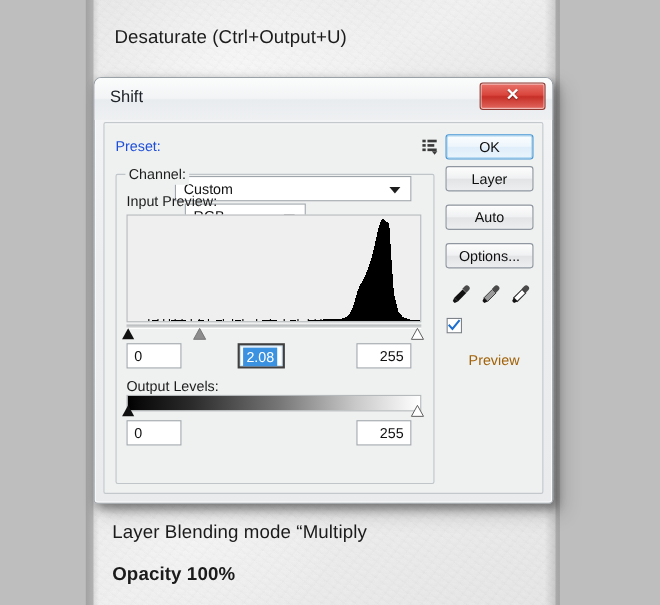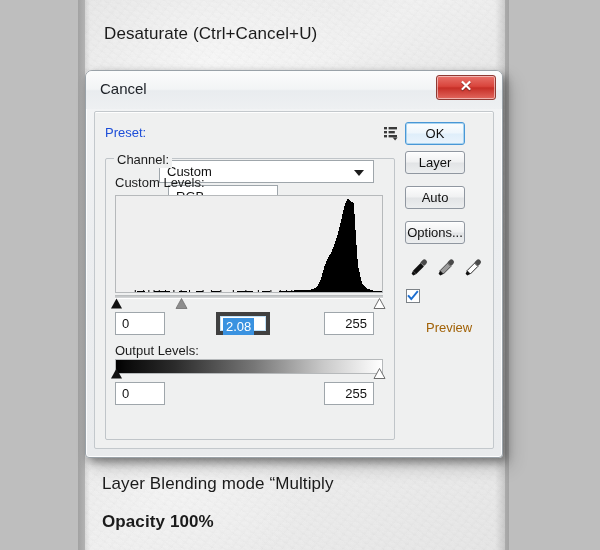--- a/index.html
+++ b/index.html
@@ -239,22 +239,22 @@
     background: #ffffff;
     border: 1px solid #9fa6ab;
     box-sizing: border-box;
     font-size: 13px;
     color: #111;
     padding: 3px 6px;
     height: 23px;
   }
   #in-black-field { left: 9px;   top: 153px; width: 50px; }
   #in-gamma-field {
-    left: 110px; top: 153px; width: 54px;
-    border: 4px solid #404040;
+    left: 110px; top: 153px; width: 43px;
+    border: 2px solid #404040;
     box-shadow: 0 0 0 1px #bfe0f7 inset;
     padding: 3px 3px;
   }
   #in-gamma-field .sel {
     background: #3a92e0;
     color: #ffffff;
     padding: 1px 3px;
   }
   #in-white-field { left: 218px; top: 153px; width: 50px; text-align: right; }
   #out-black-field{ left: 9px;   top: 223px; width: 50px; }
@@ -266,21 +266,21 @@
     left: 9px; top: 200px;
     width: 268px; height: 15px;
     background: linear-gradient(to right, #000000 0%, #0a0a0a 4%, #2b2b2b 22%, #777777 52%, #c9c9c9 78%, #ffffff 100%);
     border: 1px solid #b6b9bb;
     box-sizing: border-box;
   }
 
   
   .btn {
     position: absolute;
-    width: 60px; height: 23px;
+    width: 80px; height: 23px;
     border: 1px solid #9097a0;
     border-radius: 3px;
     background: linear-gradient(to bottom, #fdfdfd 0%, #f0f1f2 47%, #e2e4e6 53%, #eceeef 100%);
     box-shadow: 0 1px 0 rgba(255,255,255,.9) inset;
     font-size: 13px;
     color: #101010;
     text-align: center;
     line-height: 22px;
     cursor: pointer;
     box-sizing: border-box;
@@ -334,28 +334,28 @@
 </style>
 </head>
 <body>
 
 <div id="backdrop">
   <div id="paper"></div>
   <div class="edge-shade-l"></div>
   <div class="edge-shade-r"></div>
 </div>
 
-<div class="caption" id="cap-top">Desaturate (Ctrl+Cancel+U)</div>
+<div class="caption" id="cap-top">Desaturate (Ctrl+Output+U)</div>
 <div class="caption" id="cap-blend">Layer Blending mode “Multiply</div>
 <div class="caption" id="cap-opacity">Opacity 100%</div>
 
 <div id="levels-dialog">
 
   <div class="titlebar">
-    <div class="title-text">Cancel</div>
+    <div class="title-text">Shift</div>
     <div class="close-btn">
       <div class="x-glyph">✕</div>
     </div>
   </div>
 
   <div class="dialog-body">
 
     <div class="preset-row">
       <div class="preset-label">Preset:</div>
 
@@ -380,21 +380,21 @@
     <div class="groupbox">
       <div class="group-gap">
         <span class="channel-label">Channel:</span>
       </div>
 
       <div class="combo" id="channel-combo">
         <div class="combo-text">RGB</div>
         <div class="arrow"></div>
       </div>
 
-      <div class="section-label" id="input-levels-label">Custom Levels:</div>
+      <div class="section-label" id="input-levels-label">Input Preview:</div>
 
       <div class="histogram">
         <svg id="histogram-svg" width="266" height="96" viewBox="0 0 266 96">
             <path d="M 0.00 96 L 0.00 96.00 L 8.35 96.00 L 16.69 96.00 L 25.04 95.07 L 33.38 96.00 L 41.73 95.07 L 50.07 95.07 L 58.42 96.00 L 66.76 95.07 L 75.11 96.00 L 83.45 95.07 L 91.80 96.00 L 100.14 95.07 L 108.49 96.00 L 116.83 96.00 L 125.18 95.07 L 133.52 95.07 L 141.87 96.00 L 150.21 95.07 L 158.56 96.00 L 166.90 95.07 L 175.25 95.07 L 179.42 94.14 L 183.59 94.14 L 187.76 94.14 L 191.94 94.14 L 196.11 93.21 L 200.28 91.35 L 202.37 88.56 L 204.45 83.91 L 206.54 77.40 L 208.63 69.96 L 210.71 64.38 L 212.80 60.66 L 214.89 56.94 L 216.97 52.29 L 219.06 46.71 L 221.15 40.20 L 223.23 32.76 L 225.32 23.46 L 227.40 14.16 L 229.49 6.72 L 231.58 3.00 L 233.66 3.93 L 235.75 5.79 L 237.84 7.65 L 239.92 40.20 L 242.01 69.96 L 246.18 87.63 L 250.35 92.28 L 258.70 95.07 L 266.00 95.07 L 266.00 96 Z" fill="#000000" shape-rendering="crispEdges"></path>
             <rect x="18.78" y="94" width="1" height="2" fill="#000000"></rect>
             <rect x="27.12" y="94" width="1" height="2" fill="#000000"></rect>
             <rect x="32.34" y="94" width="1" height="2" fill="#000000"></rect>
             <rect x="37.55" y="94" width="1" height="2" fill="#000000"></rect>
             <rect x="42.77" y="94" width="1" height="2" fill="#000000"></rect>
             <rect x="49.03" y="94" width="1" height="2" fill="#000000"></rect>

